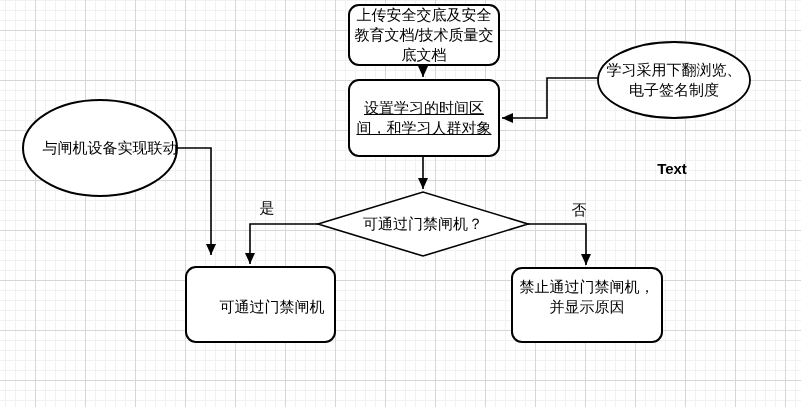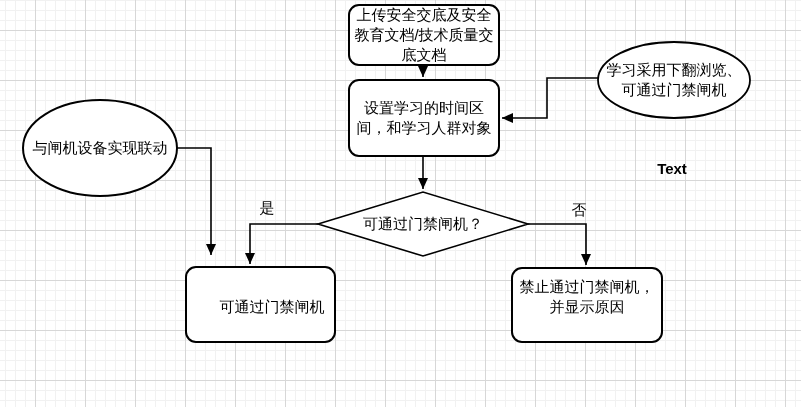--- a/index.html
+++ b/index.html
@@ -73,27 +73,27 @@
     <path d="M598,78 L547,78 L547,118 L502,118" fill="none" stroke="#000" stroke-width="1.6" marker-end="url(#arrow)"></path>
     <path d="M318,224 L250,224 L250,264" fill="none" stroke="#000" stroke-width="1.6" marker-end="url(#arrow)"></path>
     <path d="M528,224 L586,224 L586,265" fill="none" stroke="#000" stroke-width="1.6" marker-end="url(#arrow)"></path>
     <path d="M177,148 L211,148 L211,255" fill="none" stroke="#000" stroke-width="1.6" marker-end="url(#arrow)"></path>
   </svg>
 
   <div class="node-label" style="left:349px; top:5px; width:150px; height:60px;">上传安全交底及安全
 教育文档/技术质量交
 底文档</div>
 
-  <div class="node-label" style="left:349px; top:80px; width:150px; height:76px;">设置学习的时间区
+  <div class="node-label" style="left:349px; top:80px; width:150px; height:76px;text-decoration:underline;">设置学习的时间区
 间，和学习人群对象</div>
 
   <div class="node-label" style="left:598px; top:42px; width:152px; height:76px;">学习采用下翻浏览、
-可通过门禁闸机</div>
+电子签名制度</div>
 
-  <div class="node-label" style="left:23px; top:100px; width:154px; height:96px;">与闸机设备实现联动</div>
+  <div class="node-label" style="left:33px; top:100px; width:154px; height:96px;">与闸机设备实现联动</div>
 
   <div class="node-label" style="left:318px; top:192px; width:210px; height:64px;">可通过门禁闸机？</div>
 
   <div class="node-label" style="left:186px; top:269px; width:172px; height:75px;">可通过门禁闸机</div>
 
   <div class="node-label" style="left:512px; top:268px; width:150px; height:58px;">禁止通过门禁闸机，
 并显示原因</div>
 
   <div class="edge-label" style="left:256px; top:198px; width:22px; height:20px;">是</div>
 

